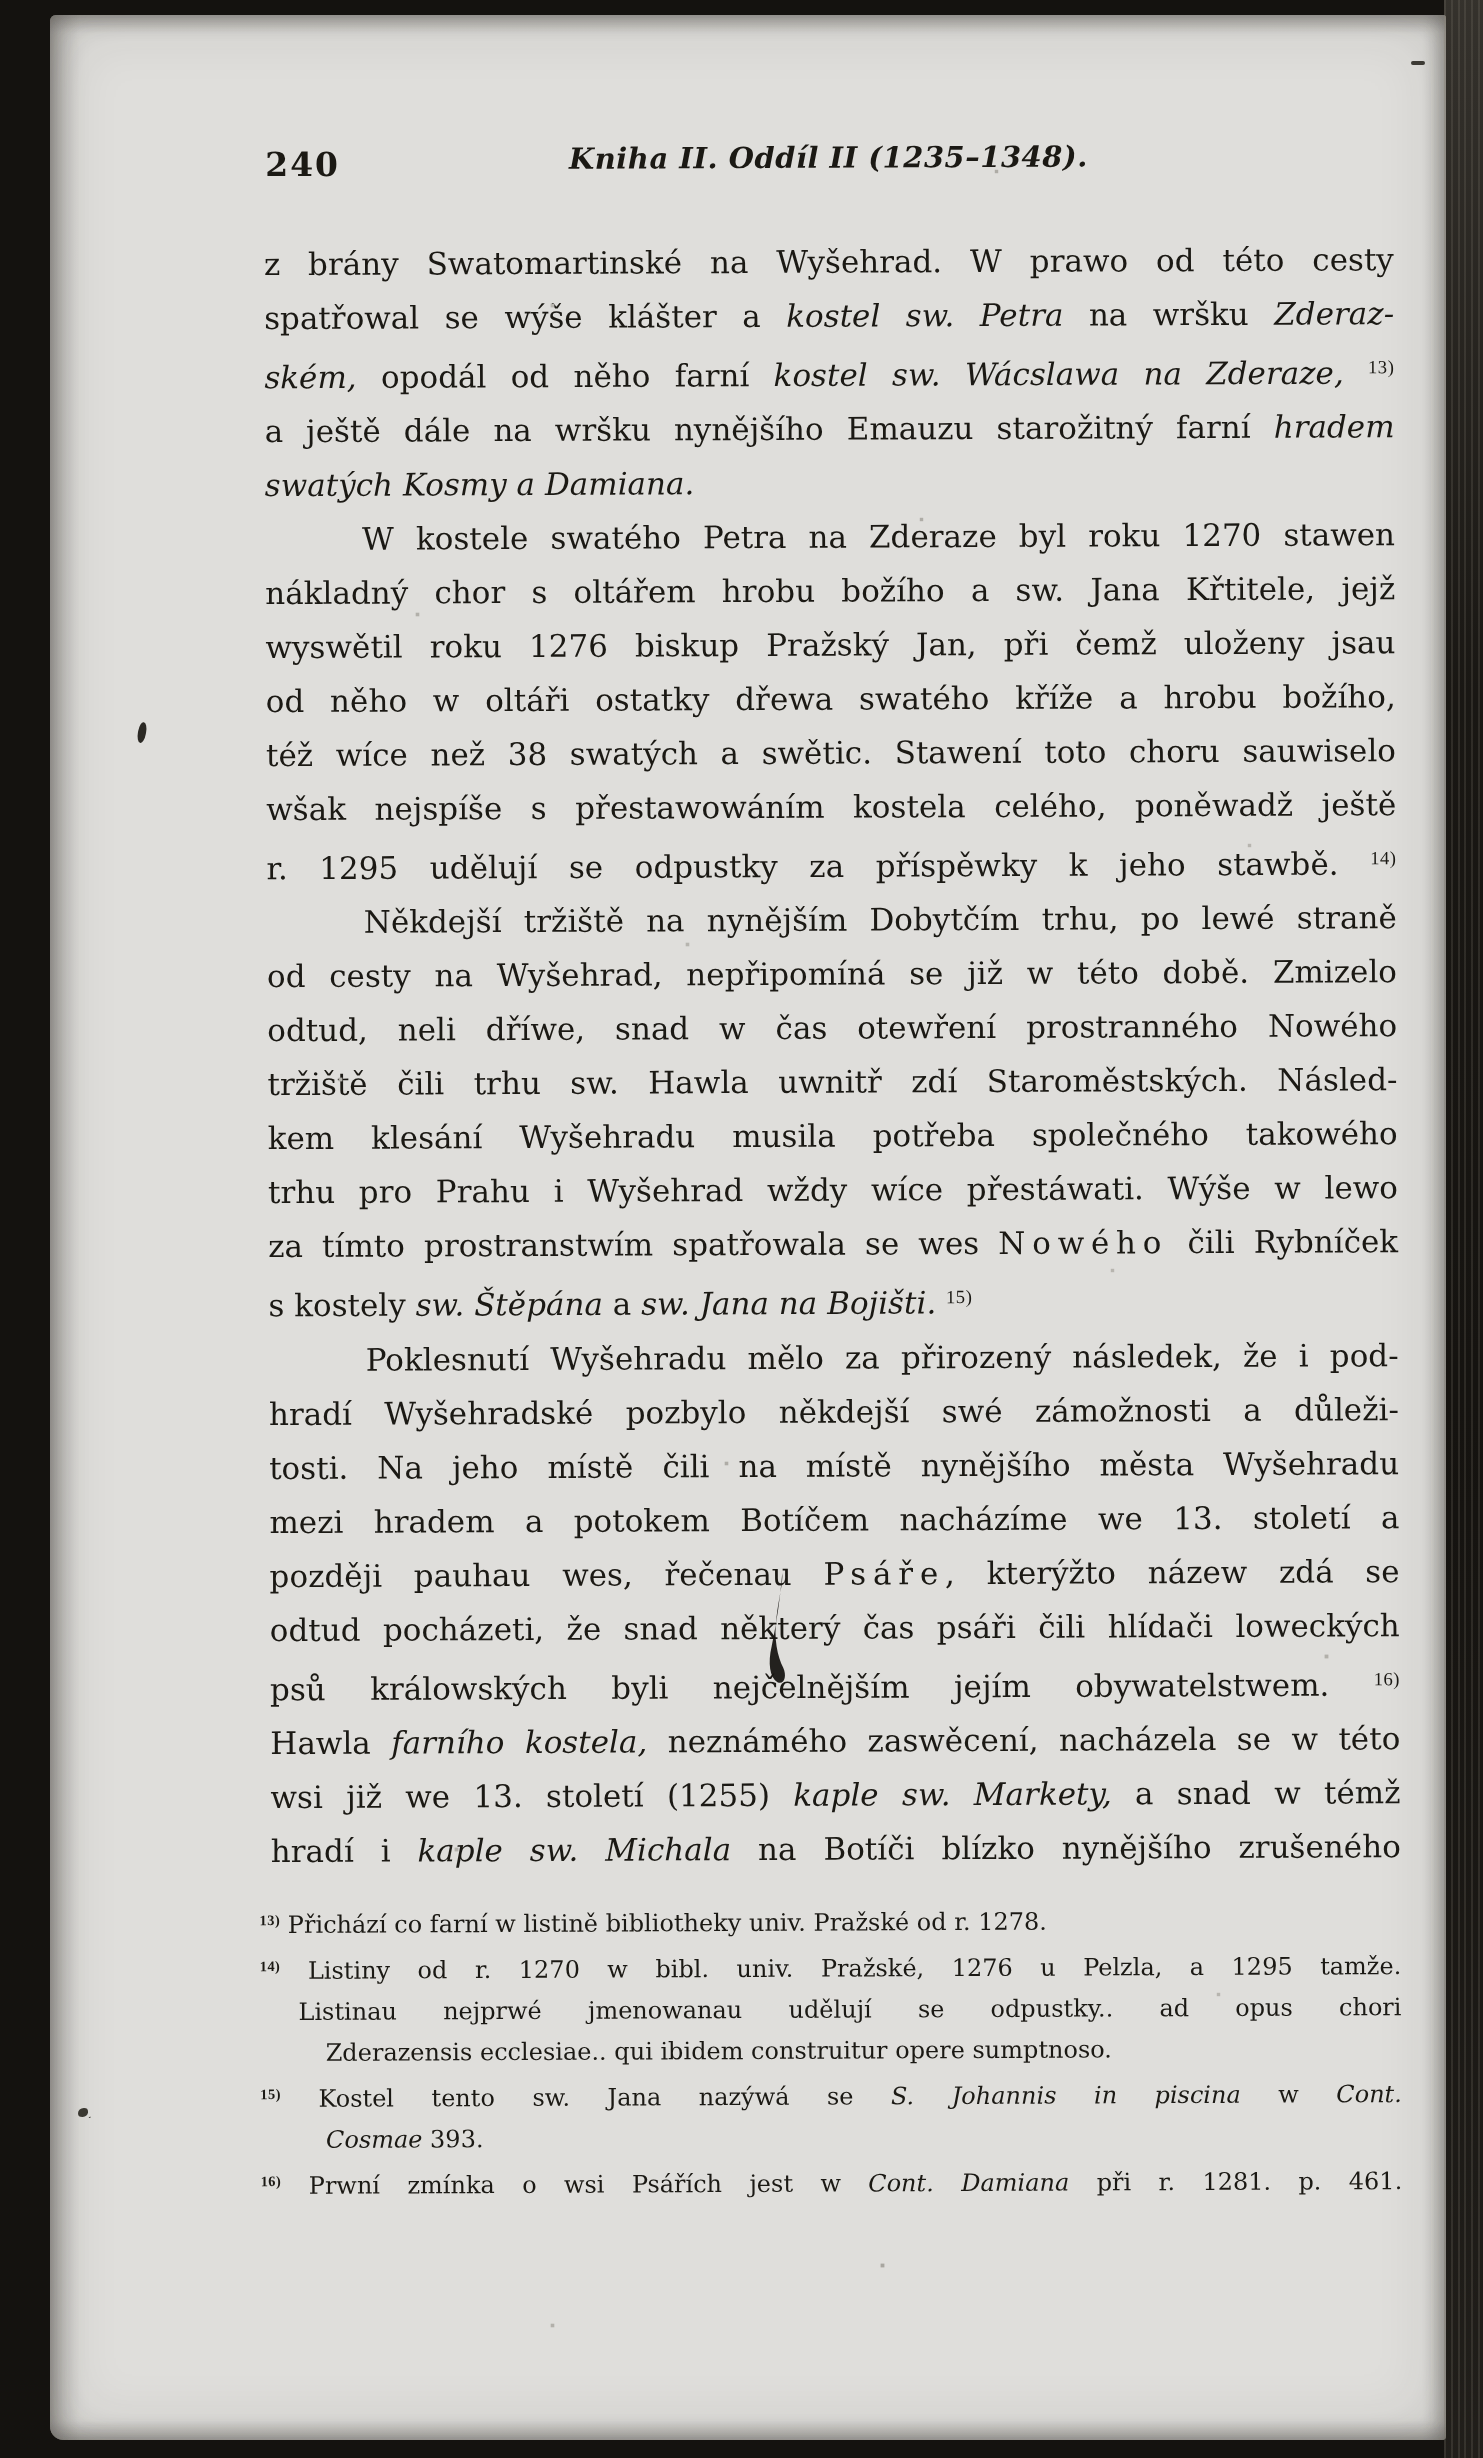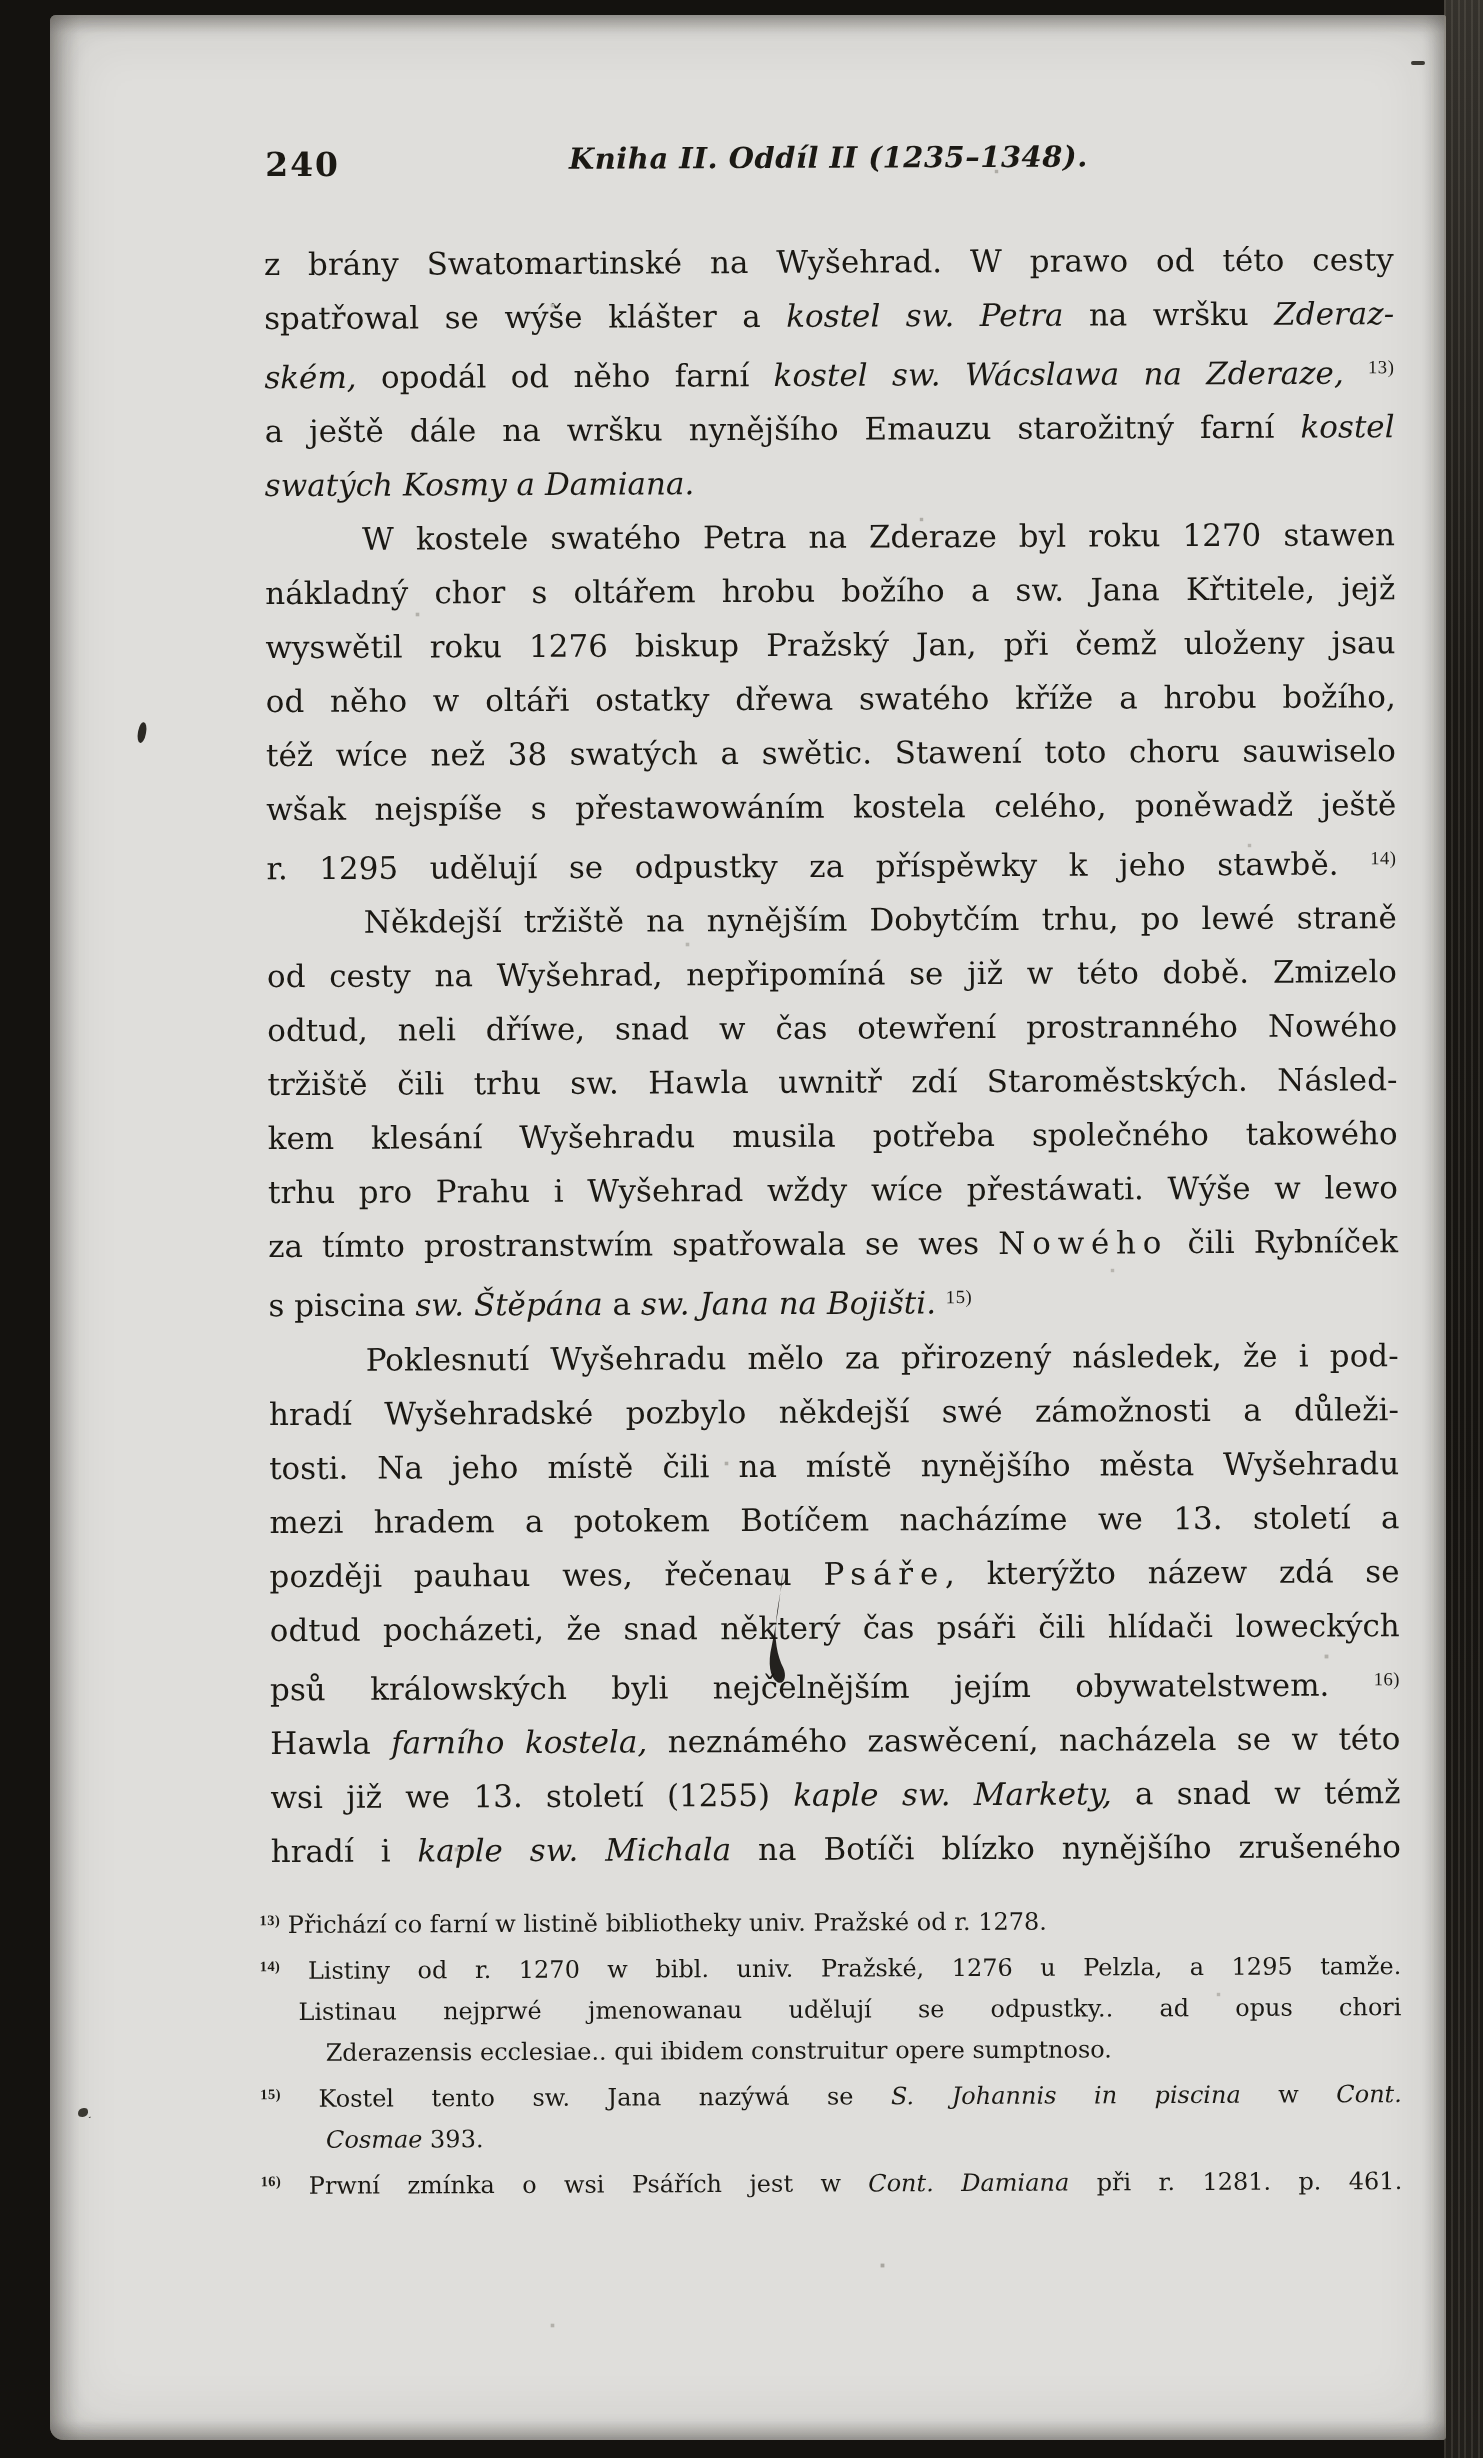--- a/index.html
+++ b/index.html
@@ -85,37 +85,37 @@
 <div class="page">
   <div class="content">
     <div class="header-row">
       <span class="pagenum">240</span>
       <span class="runhead">Kniha II. Oddíl II (1235–1348).</span>
     </div>
     <div class="body-text" id="body-lines">
         <div class="tl just"><span class="seg-r">z brány Swatomartinské na Wyšehrad. W prawo od této cesty</span></div>
         <div class="tl just"><span class="seg-r">spatřowal se wýše klášter a </span><span class="seg-i">kostel sw. Petra</span><span class="seg-r"> na wršku </span><span class="seg-i">Zderaz-</span></div>
         <div class="tl just"><span class="seg-i">ském,</span><span class="seg-r"> opodál od něho farní </span><span class="seg-i">kostel sw. Wácslawa na Zderaze, </span><span class="seg-s">13)</span></div>
-        <div class="tl just"><span class="seg-r">a ještě dále na wršku nynějšího Emauzu starožitný farní </span><span class="seg-i">kostel</span></div>
+        <div class="tl just"><span class="seg-r">a ještě dále na wršku nynějšího Emauzu starožitný farní </span><span class="seg-i">hradem</span></div>
         <div class="tl"><span class="seg-i">swatých Kosmy a Damiana.</span></div>
         <div class="tl just ind"><span class="seg-r">W kostele swatého Petra na Zderaze byl roku 1270 stawen</span></div>
         <div class="tl just"><span class="seg-r">nákladný chor s oltářem hrobu božího a sw. Jana Křtitele, jejž</span></div>
         <div class="tl just"><span class="seg-r">wyswětil roku 1276 biskup Pražský Jan, při čemž uloženy jsau</span></div>
         <div class="tl just"><span class="seg-r">od něho w oltáři ostatky dřewa swatého kříže a hrobu božího,</span></div>
         <div class="tl just"><span class="seg-r">též wíce než 38 swatých a swětic. Stawení toto choru sauwiselo</span></div>
         <div class="tl just"><span class="seg-r">wšak nejspíše s přestawowáním kostela celého, poněwadž ještě</span></div>
         <div class="tl just"><span class="seg-r">r. 1295 udělují se odpustky za příspěwky k jeho stawbě. </span><span class="seg-s">14)</span></div>
         <div class="tl just ind"><span class="seg-r">Někdejší tržiště na nynějším Dobytčím trhu, po lewé straně</span></div>
         <div class="tl just"><span class="seg-r">od cesty na Wyšehrad, nepřipomíná se již w této době. Zmizelo</span></div>
         <div class="tl just"><span class="seg-r">odtud, neli dříwe, snad w čas otewření prostranného Nowého</span></div>
         <div class="tl just"><span class="seg-r">tržiště čili trhu sw. Hawla uwnitř zdí Staroměstských. Násled-</span></div>
         <div class="tl just"><span class="seg-r">kem klesání Wyšehradu musila potřeba společného takowého</span></div>
         <div class="tl just"><span class="seg-r">trhu pro Prahu i Wyšehrad wždy wíce přestáwati. Wýše w lewo</span></div>
         <div class="tl just"><span class="seg-r">za tímto prostranstwím spatřowala se wes </span><span class="seg-ls">Nowého</span><span class="seg-r"> čili Rybníček</span></div>
-        <div class="tl"><span class="seg-r">s piscina </span><span class="seg-i">sw. Štěpána</span><span class="seg-r"> a </span><span class="seg-i">sw. Jana na Bojišti. </span><span class="seg-s">15)</span></div>
+        <div class="tl"><span class="seg-r">s kostely </span><span class="seg-i">sw. Štěpána</span><span class="seg-r"> a </span><span class="seg-i">sw. Jana na Bojišti. </span><span class="seg-s">15)</span></div>
         <div class="tl just ind"><span class="seg-r">Poklesnutí Wyšehradu mělo za přirozený následek, že i pod-</span></div>
         <div class="tl just"><span class="seg-r">hradí Wyšehradské pozbylo někdejší swé zámožnosti a důleži-</span></div>
         <div class="tl just"><span class="seg-r">tosti. Na jeho místě čili na místě nynějšího města Wyšehradu</span></div>
         <div class="tl just"><span class="seg-r">mezi hradem a potokem Botíčem nacházíme we 13. století a</span></div>
         <div class="tl just"><span class="seg-r">později pauhau wes, řečenau </span><span class="seg-ls">Psáře</span><span class="seg-r">, kterýžto názew zdá se</span></div>
         <div class="tl just"><span class="seg-r">odtud pocházeti, že snad některý čas psáři čili hlídači loweckých</span></div>
         <div class="tl just"><span class="seg-r">psů králowských byli nejčelnějším jejím obywatelstwem. </span><span class="seg-s">16)</span></div>
         <div class="tl just"><span class="seg-r">Hawla </span><span class="seg-i">farního kostela,</span><span class="seg-r"> neznámého zaswěcení, nacházela se w této</span></div>
         <div class="tl just"><span class="seg-r">wsi již we 13. století (1255) </span><span class="seg-i">kaple sw. Markety,</span><span class="seg-r"> a snad w témž</span></div>
         <div class="tl just"><span class="seg-r">hradí i </span><span class="seg-i">kaple sw. Michala</span><span class="seg-r"> na Botíči blízko nynějšího zrušeného</span></div>

